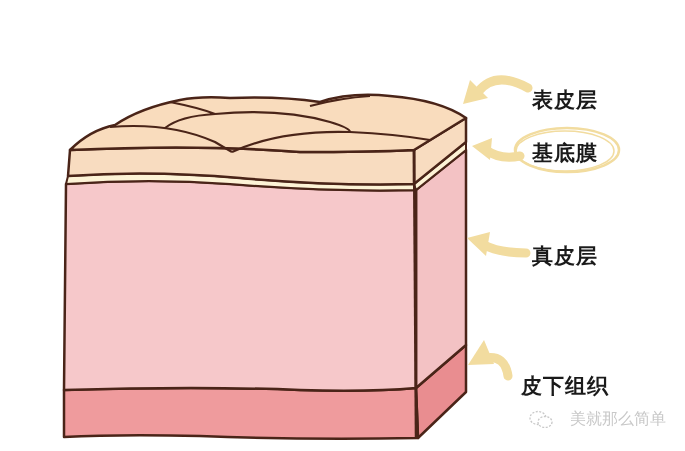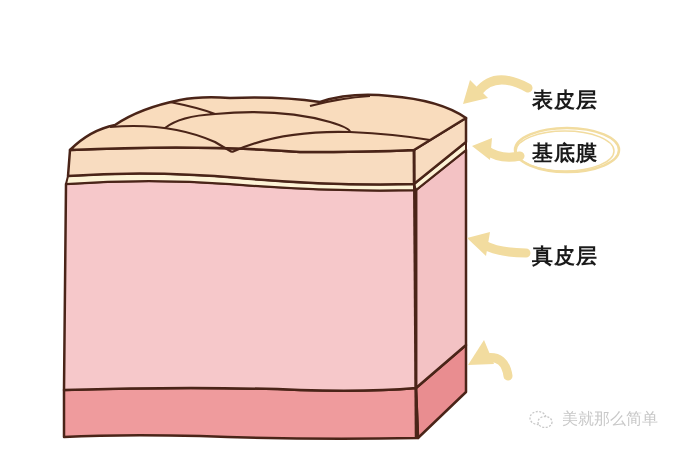--- a/index.html
+++ b/index.html
@@ -10,21 +10,21 @@
     font-family: "DejaVu Sans", sans-serif;
     font-weight: bold;
     font-size: 21px;
     color: #1a1a1a;
     letter-spacing: 1px;
     white-space: nowrap;
   }
   .watermark {
     position: absolute;
     left: 528px; top: 409px;
-    display: flex; align-items: center; gap: 8px;
+    display: flex; align-items: center; gap: 16px;
     font-family: "DejaVu Sans", sans-serif;
     font-size: 16px;
     color: #c8c8c8;
     white-space: nowrap;
   }
 </style>
 </head>
 <body>
 
 <div id="stage">
@@ -72,20 +72,21 @@
     </g>
     <g>
       <path d="M508,376 Q505,355 486,358" fill="none" stroke="#f2dc9f" stroke-width="9" stroke-linecap="round"></path>
       <path d="M468,365 L484,340 L494,364 Z" fill="#f2dc9f"></path>
     </g>
   </svg>
 
   <div class="label" style="left:532px; top:86px;">表皮层</div>
   <div class="label" style="left:532px; top:242px;">真皮层</div>
   <div class="label" style="left:532px; top:139px;">基底膜</div>
+  <div class="label" style="left:521px; top:372px;">皮下组织</div>
 
   <div class="watermark">
     <svg width="26" height="20" viewBox="0 0 26 20">
       <ellipse cx="10" cy="8" rx="8" ry="6.5" fill="none" stroke="#c8c8c8" stroke-width="1.3" stroke-dasharray="2 1.5"></ellipse>
       <ellipse cx="17" cy="12" rx="7" ry="5.5" fill="#fff" stroke="#c8c8c8" stroke-width="1.3" stroke-dasharray="2 1.5"></ellipse>
     </svg>
     <span>美就那么简单</span>
   </div>
 </div>
 

